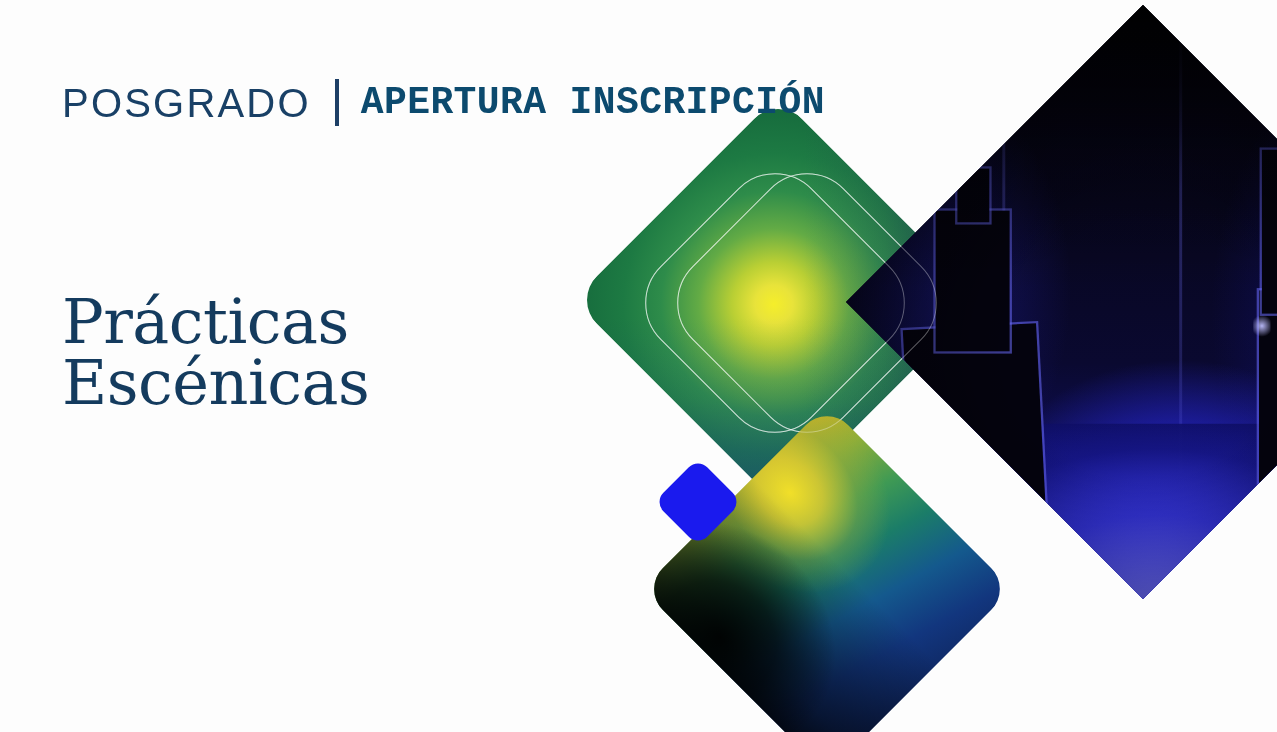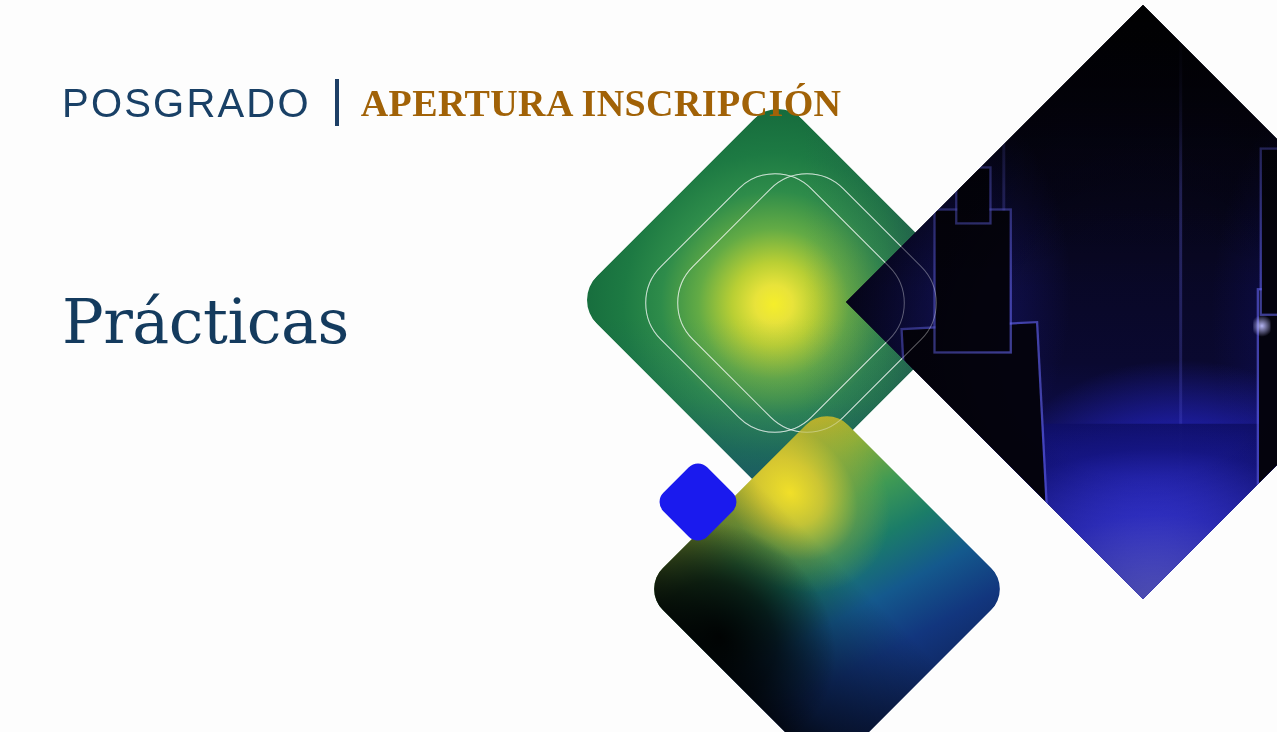--- a/index.html
+++ b/index.html
@@ -45,25 +45,25 @@
     line-height: 1;
   }
   .eyebrow-divider {
     width: 4px;
     height: 47px;
     background: #1d3f66;
     margin: 0 22px 0 24px;
     flex: none;
   }
   .eyebrow-2 {
-    font-family: Liberation Serif, serif;
+    font-family: Liberation Mono, monospace;
     font-size: 38px;
     font-weight: 700;
     letter-spacing: 0.4px;
-    color: #a16207;
+    color: #0c4a6e;
     line-height: 1;
   }
 
   .kicker {
     position: absolute;
     top: 232px;
     left: 2px;
     font-family: "Liberation Sans", "DejaVu Sans", sans-serif;
     font-size: 37px;
     font-weight: 700;
@@ -290,17 +290,18 @@
 
     <div class="eyebrow">
       <span class="eyebrow-1">POSGRADO</span>
       <span class="eyebrow-divider"></span>
       <span class="eyebrow-2">APERTURA INSCRIPCIÓN</span>
     </div>
 
 
     <div class="headline">
       <span>Prácticas</span>
+      <span>Escénicas</span>
     </div>
 
   </div>
 
 </div>
 
 </body></html>

